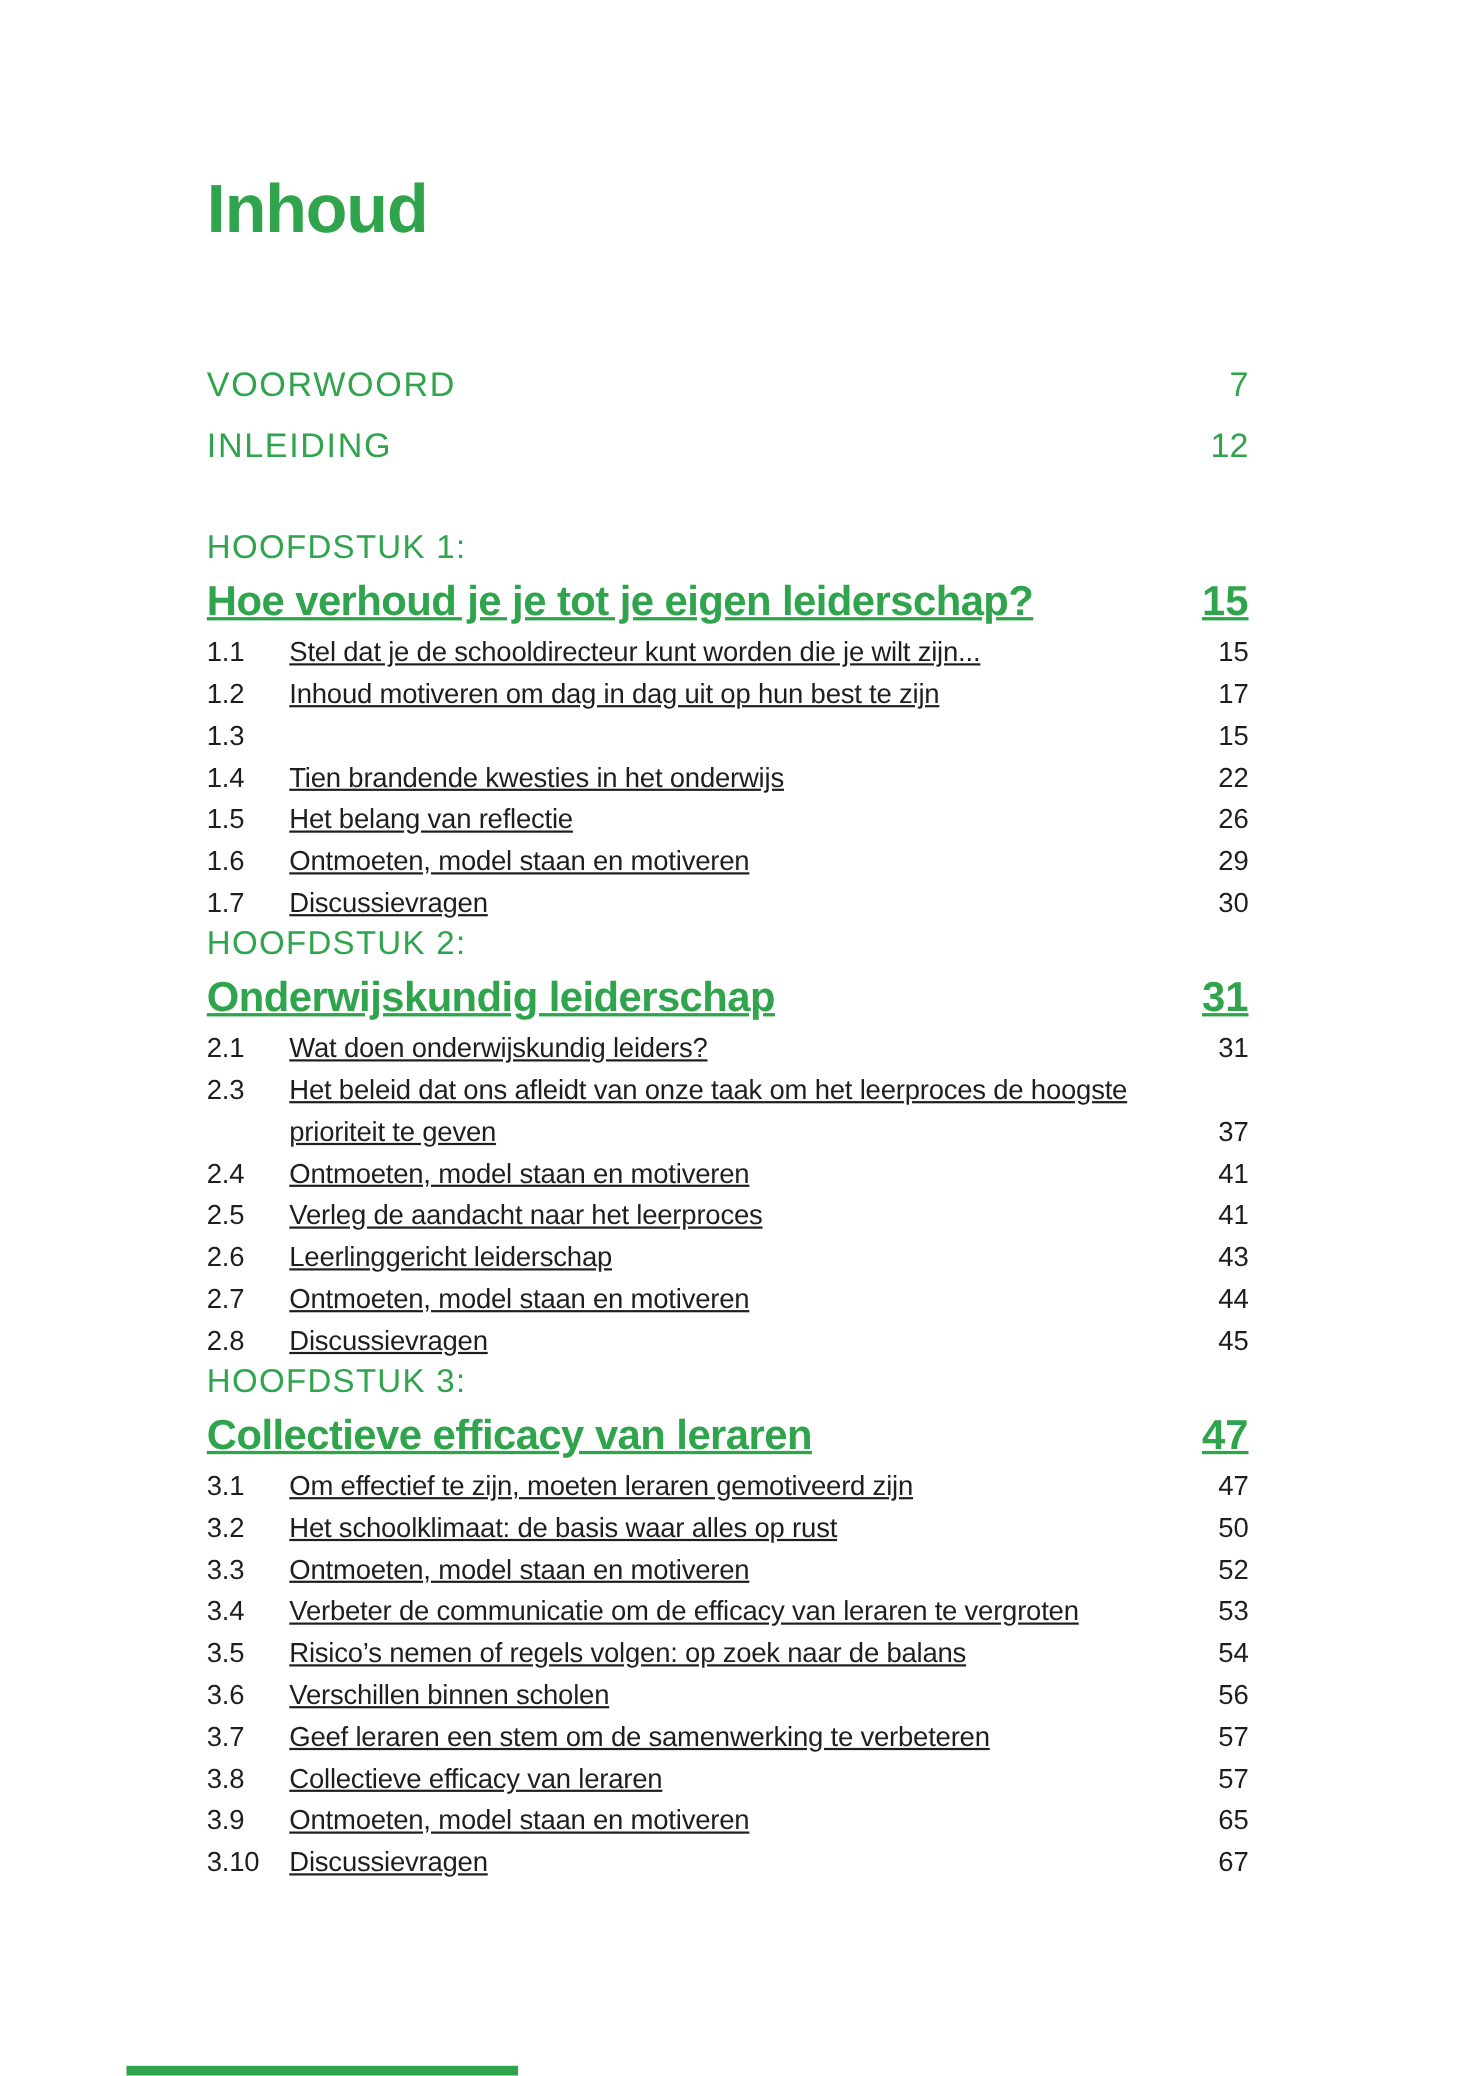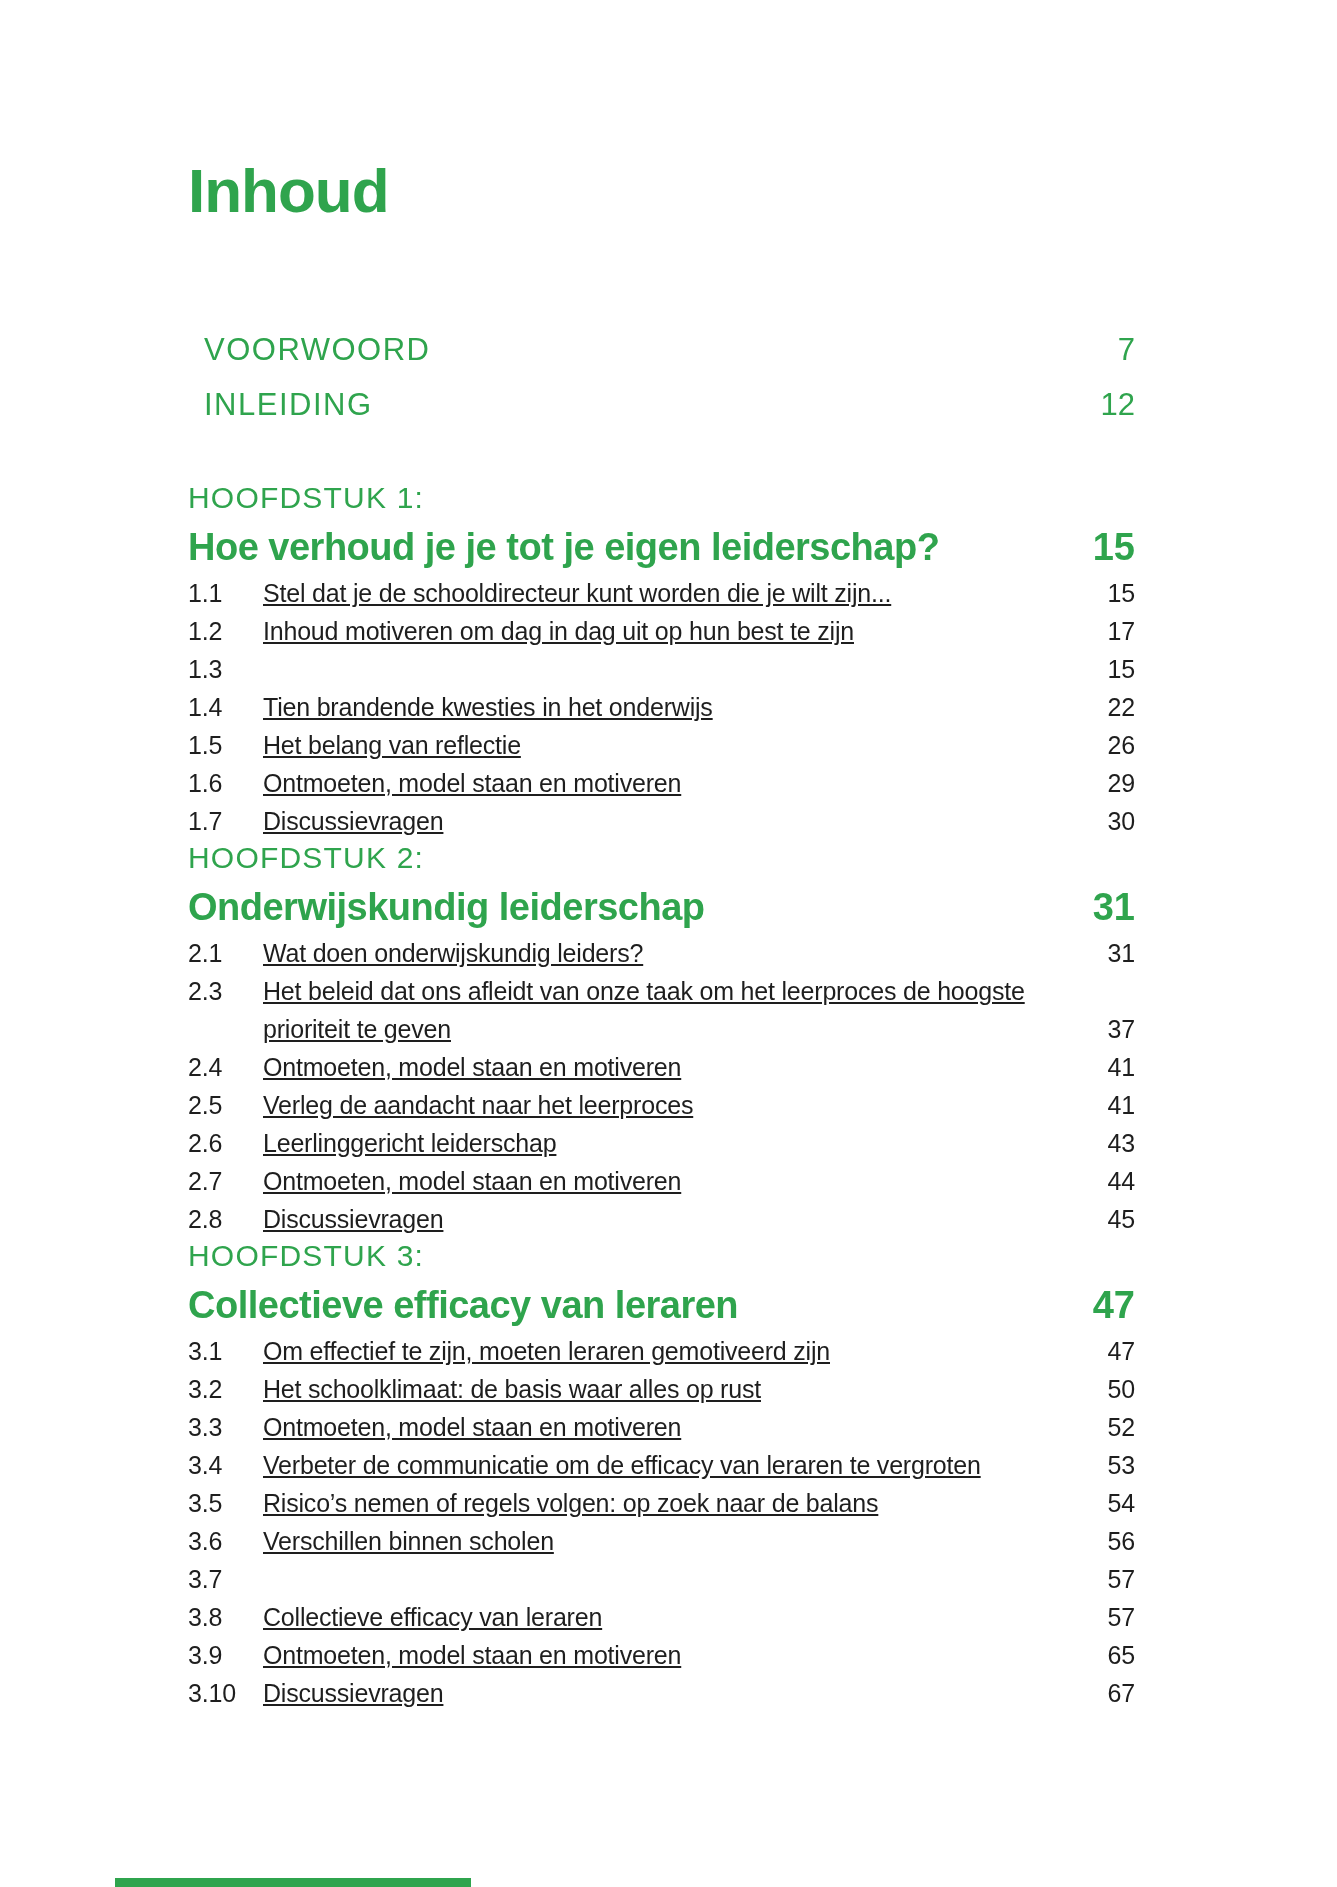--- a/index.html
+++ b/index.html
@@ -28,21 +28,21 @@
   }
   .doc-title {
     font-size: 62px;
     line-height: 62px;
     font-weight: bold;
     color: #2FA44D;
     margin: 0 0 100px 0;
     letter-spacing: -1px;
   }
   .front-matter {
-    margin: 0 0 48px 16px;
+    margin: 0 0 48px 0;
   }
   .front-row {
     display: flex;
     align-items: baseline;
     color: #2FA44D;
     font-size: 31px;
     line-height: 55px;
     font-weight: 400;
   }
   .front-label { letter-spacing: 1.5px; }
@@ -59,20 +59,21 @@
   }
   .chapter-title-row {
     display: flex;
     align-items: baseline;
     color: #2FA44D;
     font-weight: bold;
     font-size: 38px;
     line-height: 44px;
     letter-spacing: -0.5px;
     margin: 0 0 5px 0;
+    text-decoration: underline;
   }
   .chapter-page { margin-left: auto; text-align: right; letter-spacing: 0; }
   .item-row {
     display: flex;
     font-size: 25px;
     line-height: 38px;
     letter-spacing: -0.2px;
     color: #1e1e1e;
   }
   .item-num {
@@ -239,20 +240,21 @@
           <span class="item-title">Risico’s nemen of regels volgen: op zoek naar de balans</span>
           <span class="item-page">54</span>
         </div>
         <div class="item-row">
           <span class="item-num">3.6</span>
           <span class="item-title">Verschillen binnen scholen</span>
           <span class="item-page">56</span>
         </div>
         <div class="item-row">
           <span class="item-num">3.7</span>
+          <span class="item-title">Geef leraren een stem om de samenwerking te verbeteren</span>
           <span class="item-page">57</span>
         </div>
         <div class="item-row">
           <span class="item-num">3.8</span>
           <span class="item-title">Collectieve efficacy van leraren</span>
           <span class="item-page">57</span>
         </div>
         <div class="item-row">
           <span class="item-num">3.9</span>
           <span class="item-title">Ontmoeten, model staan en motiveren</span>

